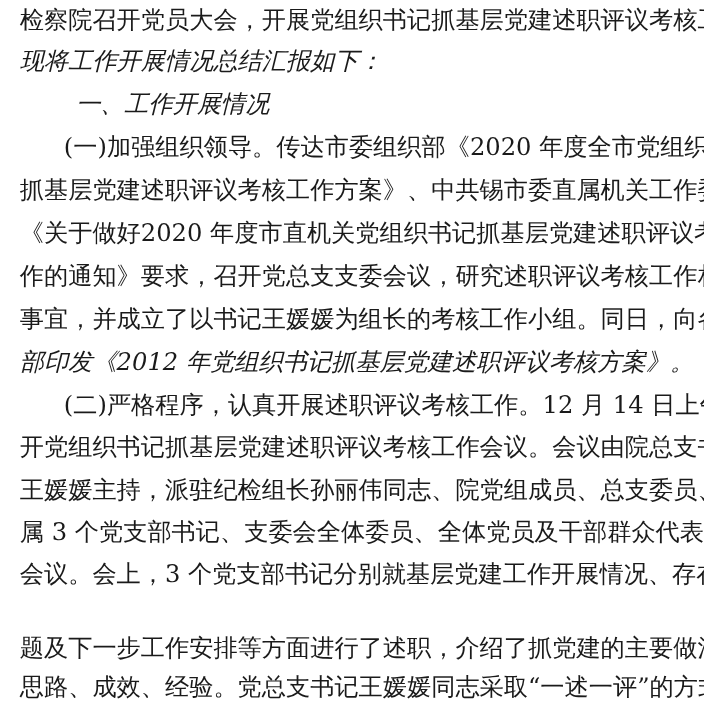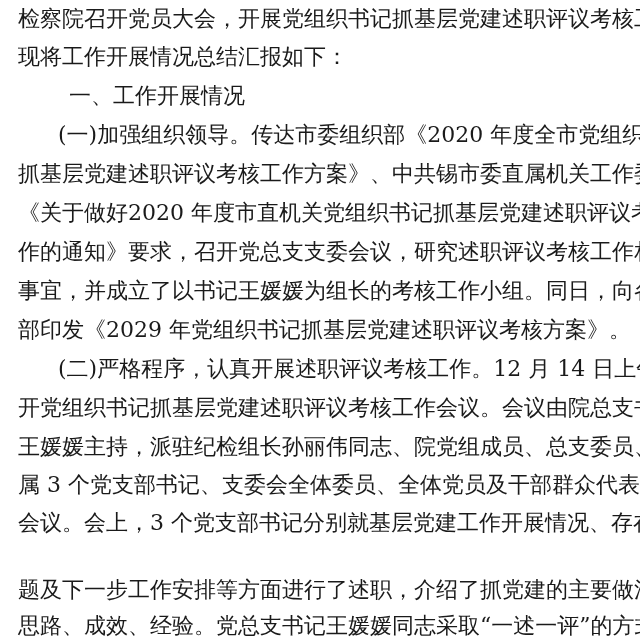--- a/index.html
+++ b/index.html
@@ -1,37 +1,37 @@
 <!DOCTYPE html>
 <html><head>
 <meta charset="utf-8">
 <style>
   html, body { margin:0; padding:0; background:#ffffff; }
   body { width:640px; height:640px; overflow:hidden; position:relative;
          font-family: "DejaVu Serif", "Liberation Serif", serif; color:#1a1a1a; }
   .line { position:absolute; left:18px; width:606px; height:30px; line-height:30px;
           font-size:22px; white-space:nowrap; text-align:justify; text-align-last:justify;
           letter-spacing:0px; }
-  .line.last { text-align-last:left; }
+  .line.last { text-align-last:left;font-style:italic; }
   .indent1 { left:69px; width:564px; }
   .indent2 { left:58px; width:566px; }
 </style>
 </head>
 <body>
 
 <div>
   <div class="line" style="top:4px">检察院召开党员大会，开展党组织书记抓基层党建述职评议考核工作，</div>
   <div class="line last" style="top:42px">现将工作开展情况总结汇报如下：</div>
   <div class="line last indent1" style="top:81px">一、工作开展情况</div>
   <div class="line indent2" style="top:120px">(一)加强组织领导。传达市委组织部《2020 年度全市党组织书记</div>
   <div class="line" style="top:159px">抓基层党建述职评议考核工作方案》、中共锡市委直属机关工作委员会</div>
   <div class="line" style="top:198px">《关于做好2020 年度市直机关党组织书记抓基层党建述职评议考核工</div>
   <div class="line" style="top:237px">作的通知》要求，召开党总支支委会议，研究述职评议考核工作相关</div>
   <div class="line" style="top:276px">事宜，并成立了以书记王媛媛为组长的考核工作小组。同日，向各支</div>
-  <div class="line last" style="top:315px">部印发《2029 年党组织书记抓基层党建述职评议考核方案》。</div>
+  <div class="line last" style="top:315px">部印发《2012 年党组织书记抓基层党建述职评议考核方案》。</div>
   <div class="line indent2" style="top:354px">(二)严格程序，认真开展述职评议考核工作。12 月 14 日上午，召</div>
   <div class="line" style="top:393px">开党组织书记抓基层党建述职评议考核工作会议。会议由院总支书记</div>
   <div class="line" style="top:432px">王媛媛主持，派驻纪检组长孙丽伟同志、院党组成员、总支委员、所</div>
   <div class="line" style="top:470px">属 3 个党支部书记、支委会全体委员、全体党员及干部群众代表参加</div>
   <div class="line" style="top:508px">会议。会上，3 个党支部书记分别就基层党建工作开展情况、存在的问</div>
 </div>
 
 <div>
   <div class="line" style="top:575px">题及下一步工作安排等方面进行了述职，介绍了抓党建的主要做法、</div>
   <div class="line" style="top:611px">思路、成效、经验。党总支书记王媛媛同志采取“一述一评”的方式</div>

